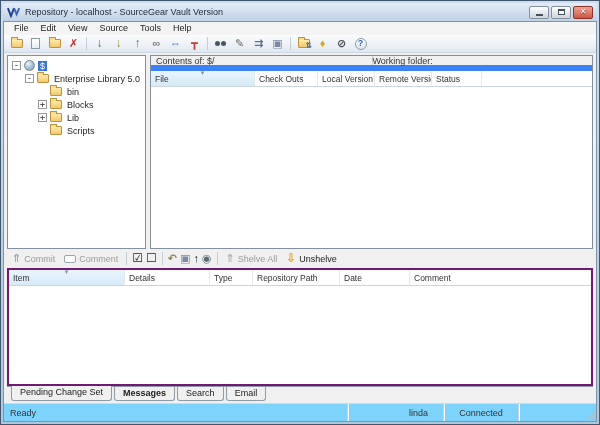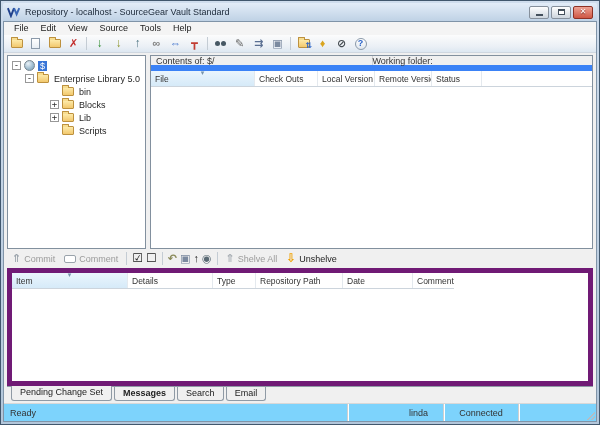--- a/index.html
+++ b/index.html
@@ -42,21 +42,21 @@
   .i-branch{color:#c23d33;} .i-edit{color:#6d6d6d;} .i-rename{color:#5a6f92;} .i-move{color:#7b8aa0;}
   .i-label{color:#d9a520;} .i-cancel{color:#454c52;}
 
   
   .main { height:196px; flex:none; display:flex; padding:2px 3px 0 3px; background:#f0f0f0; }
   .tree-panel { width:139px; flex:none; background:#fff; border:1px solid #82909e; padding-top:3px; overflow:hidden; }
   .splitter { width:4px; flex:none; }
   .content-panel { flex:1; border:1px solid #82909e; background:#fff; display:flex; flex-direction:column; overflow:hidden; }
 
   .trow { display:flex; align-items:center; height:13px; gap:3px; white-space:nowrap; }
-  .lvl0{padding-left:4px;} .lvl1{padding-left:17px;} .lvl2{padding-left:42px;}
+  .lvl0{padding-left:4px;} .lvl1{padding-left:17px;} .lvl2{padding-left:30px;}
   .expander { width:9px; height:9px; flex:none; border:1px solid #989898; background:#fff; color:#333; font-size:9px; line-height:7px; text-align:center; font-family:"DejaVu Sans Mono",monospace; }
   .expspace { width:9px; flex:none; }
   .tlabel { padding:0 2px; }
   .tlabel.selected { background:#3875d7; color:#fff; }
 
   .content-topbar { height:15px; flex:none; background:#f0f0f0; border-bottom:6px solid #3b82f6; display:flex; align-items:center; color:#333; }
   .ct-left { flex:1; padding-left:5px; }
   .ct-right { width:50%; border-left:1px solid #d2d2d2; height:100%; display:flex; align-items:center; }
 
   .grid-header { height:16px; flex:none; display:flex; background:#fff; border-bottom:1px solid #ccd4dc; font-size:8.5px; color:#333; }
@@ -68,21 +68,21 @@
 
   
   .bottom-toolbar { height:19px; flex:none; display:flex; align-items:center; padding:0 5px; gap:3px; background:#f0f0f0; }
   .bt-btn { display:flex; align-items:center; gap:3px; padding:0 3px; }
   .bt-ico { font-size:11px; font-weight:bold; line-height:11px; }
   .disabled { color:#9b9b9b; }
   .ico-commit{color:#9aa3ab;} .ico-check{color:#222;font-size:12px;} .ico-undo{color:#8a8a5a;}
   .ico-diff{color:#7b8aa0;} .ico-up{color:#222;} .ico-find{color:#5a6a74;}
   .ico-shelve{color:#a8aeb4;} .ico-unshelve{color:#efa000;font-size:12px;}
 
-  .bottom-grid { flex:1; margin:0 3px; border:5px solid #701a75; background:#fff; display:flex; overflow:hidden; }
+  .bottom-grid { flex:1; margin:0 3px; border:2px solid #701a75; background:#fff; display:flex; flex-direction:column; overflow:hidden; }
 
   .tabstrip { height:16px; flex:none; margin:0 3px; display:flex; padding-left:4px; border-top:1px solid #8f9aa5; background:#f0f0f0; }
   .tab { height:14px; padding:0 8px; margin-right:2px; border:1px solid #8f9aa5; border-top:none; border-radius:0 0 3px 3px; background:#f0f0f0; line-height:13px; color:#222; }
   .tab.active { margin-top:-1px; height:15px; }
   .tab.bold { font-weight:bold; }
 
   .statusbar { height:18px; flex:none; margin-top:1px; background:#7dd3fc; border-top:1px solid #d8d8d8; display:flex; align-items:stretch; color:#333; }
   .sb-sec { display:flex; align-items:center; justify-content:center; border-left:1px solid #cfcfcf; box-shadow:inset 1px 0 0 #fff; }
   .sb-status { flex:1; justify-content:flex-start; padding-left:6px; border-left:none; box-shadow:none; }
   .sb-user { width:96px;padding-left:46px; } .sb-conn { width:75px; }
@@ -92,21 +92,21 @@
 </head>
 <body>
 
 <div class="window">
 
   <div class="titlebar">
     <svg class="logo" viewBox="0 0 16 12">
       <path d="M1 1 L4.5 10 L8 1" fill="none" stroke="#20418c" stroke-width="2.2"></path>
       <path d="M8 1 L11 8 L14 1" fill="none" stroke="#3a66b5" stroke-width="2.2"></path>
     </svg>
-    <span class="title-text">Repository - localhost - SourceGear Vault Standard</span>
+    <span class="title-text">Repository - localhost - SourceGear Vault Version</span>
     <span class="winbtns">
       <span class="wbtn">
           <span class="min-glyph"></span>
         </span>
       <span class="wbtn">
           <span class="max-glyph"></span>
         </span>
       <span class="wbtn close">
           <span class="close-glyph">✕</span>
         </span>

